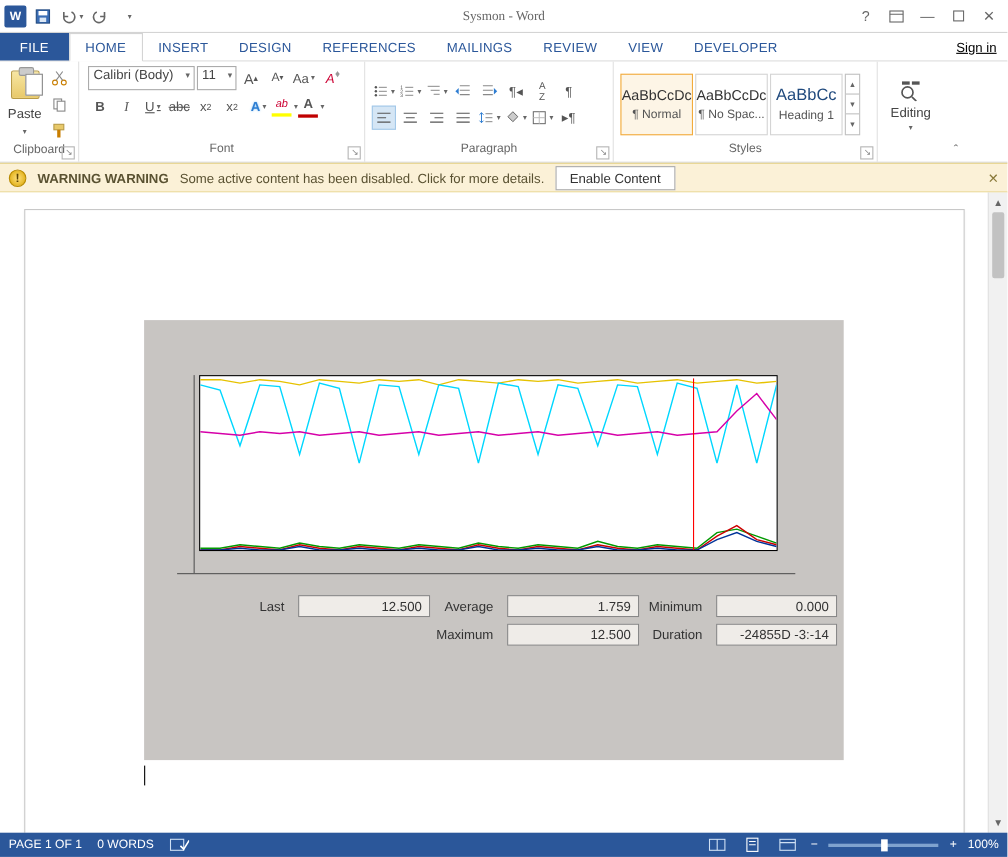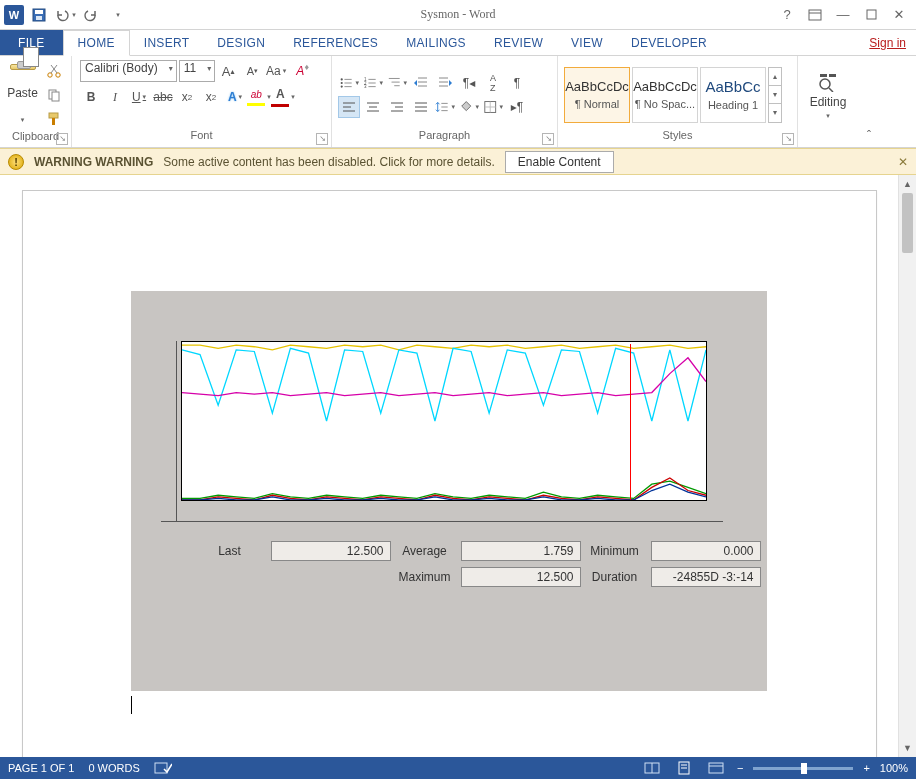--- a/index.html
+++ b/index.html
@@ -12,35 +12,35 @@
   .qat-btn { width: 22px; height: 22px; display: flex; align-items: center; justify-content: center; color: #666; }
   .title-text { position: absolute; left: 0; right: 0; text-align: center; color: #666; pointer-events: none; font-family: Liberation Serif, serif; }
   .win-controls { margin-left: auto; display: flex; align-items: center; gap: 2px; padding-right: 4px; }
   .win-btn { width: 26px; height: 20px; display: flex; align-items: center; justify-content: center; color: #666; font-size: 13px; }
 
   
   .tabs { height: 26px; background: #fff; display: flex; align-items: stretch; border-bottom: 1px solid #d4d4d4; }
   .tab { padding: 0 14px; display: flex; align-items: center; color: #2b579a; font-size: 12px; cursor: pointer; letter-spacing: 0.3px; }
   .tab.file { background: #2b579a; color: #fff; padding: 0 18px; }
   .tab.active { border: 1px solid #d4d4d4; border-bottom: 1px solid #fff; background: #fff; margin-bottom: -1px; }
-  .signin { margin-left: auto; padding: 0 10px; color: #b91c1c; display: flex; align-items: center; text-decoration: underline; }
+  .signin { margin-left: auto; padding: 0 10px; color: #000000; display: flex; align-items: center; text-decoration: underline; }
 
   
   .ribbon { height: 92px; background: #fff; border-bottom: 1px solid #d4d4d4; display: flex; }
   .group { border-right: 1px solid #e1e1e1; display: flex; flex-direction: column; position: relative; }
   .group-body { flex: 1; display: flex; align-items: center; padding: 4px 6px 0 6px; gap: 4px; }
   .group-label { height: 18px; font-size: 11px; color: #666; text-align: center; position: relative; }
   .dbox { position: absolute; right: 3px; bottom: 2px; width: 12px; height: 12px; border: 1px solid #b5b5b5; font-size: 8px; line-height: 9px; text-align: right; color: #888; padding-right: 1px; }
   .rbtn { width: 22px; height: 22px; display: flex; align-items: center; justify-content: center; color: #555; border: 1px solid transparent; }
   .dd::after { content: "▾"; font-size: 7px; margin-left: 2px; color: #666; }
   .vstack { display: flex; flex-direction: column; gap: 2px; }
   .hstack { display: flex; align-items: center; gap: 2px; }
 
   
-  .paste-big { width: 38px; height: 64px; display: flex; flex-direction: column; align-items: center; justify-content: space-between; gap: 16px; border: 1px solid transparent; padding-bottom: 2px; }
+  .paste-big { width: 38px; height: 64px; display: flex; flex-direction: column; align-items: center; justify-content: space-between; gap: 6px; border: 1px solid transparent; padding-bottom: 2px; }
   .paste-icon { width: 26px; height: 30px; background: linear-gradient(#f7e6a3,#e8c96a); border: 1px solid #b89b47; border-radius: 2px; position: relative; }
   .paste-icon::before { content: ""; position: absolute; top: -4px; left: 6px; width: 12px; height: 6px; background: #ccc; border: 1px solid #999; border-radius: 2px; }
   .paste-icon::after { content: ""; position: absolute; bottom: 2px; right: -4px; width: 14px; height: 18px; background: #fff; border: 1px solid #888; }
 
   
   .font-select { height: 22px; border: 1px solid #ababab; background: #fff; padding: 0 18px 0 4px; font-size: 12px; position: relative; min-width: 92px; }
   .font-select.size { min-width: 34px; }
   .font-select::after { content: "▾"; position: absolute; right: 3px; top: 3px; font-size: 8px; color: #666; }
   .b-bold { font-weight: bold; }
   .b-ital { font-style: italic; font-family: Georgia, serif; }
@@ -77,21 +77,21 @@
   .scroll-v .arrow { height: 18px; display: flex; align-items: center; justify-content: center; font-size: 9px; color: #666; }
   .thumb { position: absolute; top: 18px; left: 3px; right: 3px; height: 60px; background: #c2c2c2; border-radius: 2px; }
 
   
   .sysmon { position: absolute; left: 108px; top: 100px; width: 636px; height: 400px; background: #c8c5c2; }
   .chartbox { position: absolute; left: 50px; top: 50px; width: 526px; height: 160px; background: #fff; border: 1px solid #000; }
   .axis-y { position: absolute; left: 45px; top: 50px; width: 1px; height: 180px; background: #555; }
   .axis-x { position: absolute; left: 30px; top: 230px; width: 562px; height: 1px; background: #555; }
   .cursorbar { position: absolute; right: 75px; top: 2px; width: 1px; height: 156px; background: #ff0000; }
   .stats { position: absolute; left: 60px; top: 250px; width: 560px; display: grid; grid-template-columns: 80px 120px 70px 120px 70px 110px; row-gap: 6px; font-size: 12px; color: #333; align-items: center; }
-  .stats .lbl { text-align: center; padding-right: 2px; }
+  .stats .lbl { text-align: right; padding-right: 12px; }
   .stats .val { border: 1px solid #888; background: #efece8; height: 20px; padding: 2px 6px; text-align: right; font-size: 12px; }
   .cursor-ibeam { position: absolute; left: 108px; top: 505px; width: 1px; height: 18px; background: #000; }
 
   
   .chart-svg { width: 100%; height: 100%; }
 
   
   .status { position: absolute; bottom: 0; left: 0; right: 0; height: 22px; background: #2b579a; color: #fff; display: flex; align-items: center; font-size: 11px; padding: 0 8px; gap: 14px; }
   .status .right { margin-left: auto; display: flex; align-items: center; gap: 10px; }
   .view-btn { width: 22px; height: 18px; display: flex; align-items: center; justify-content: center; color: #cfe0f4; }

